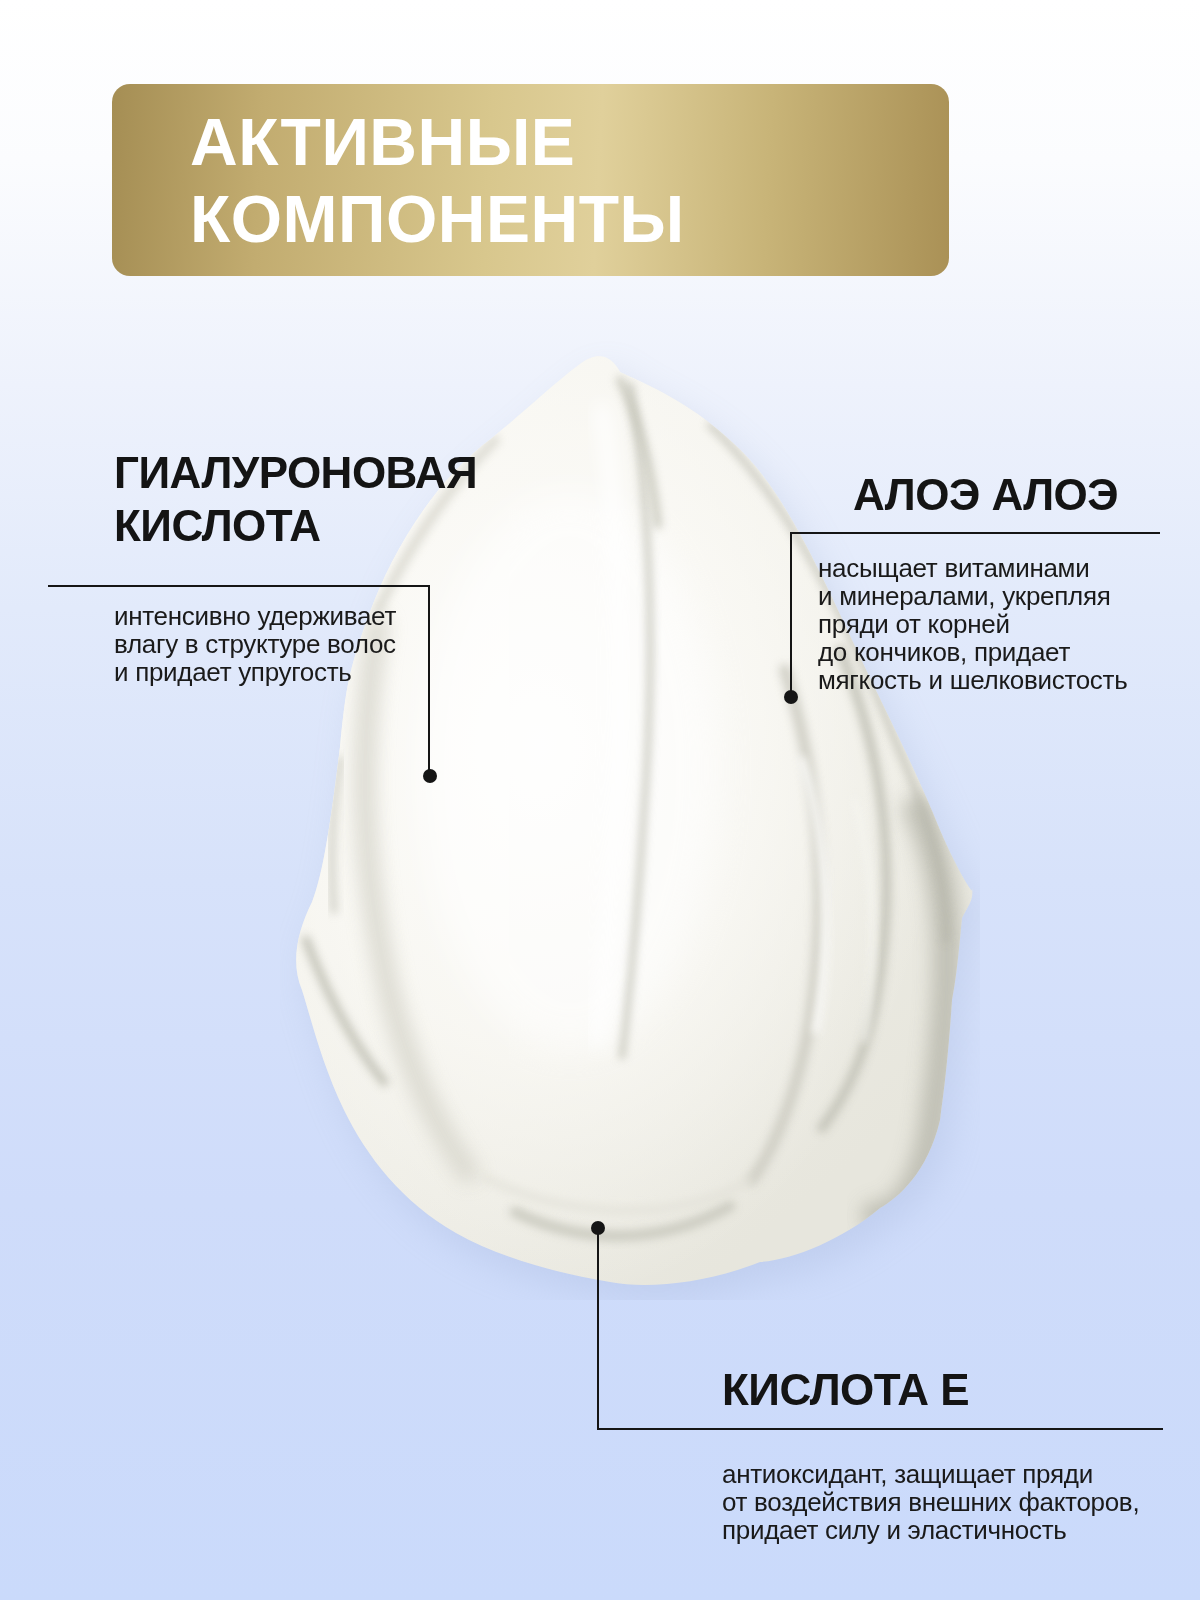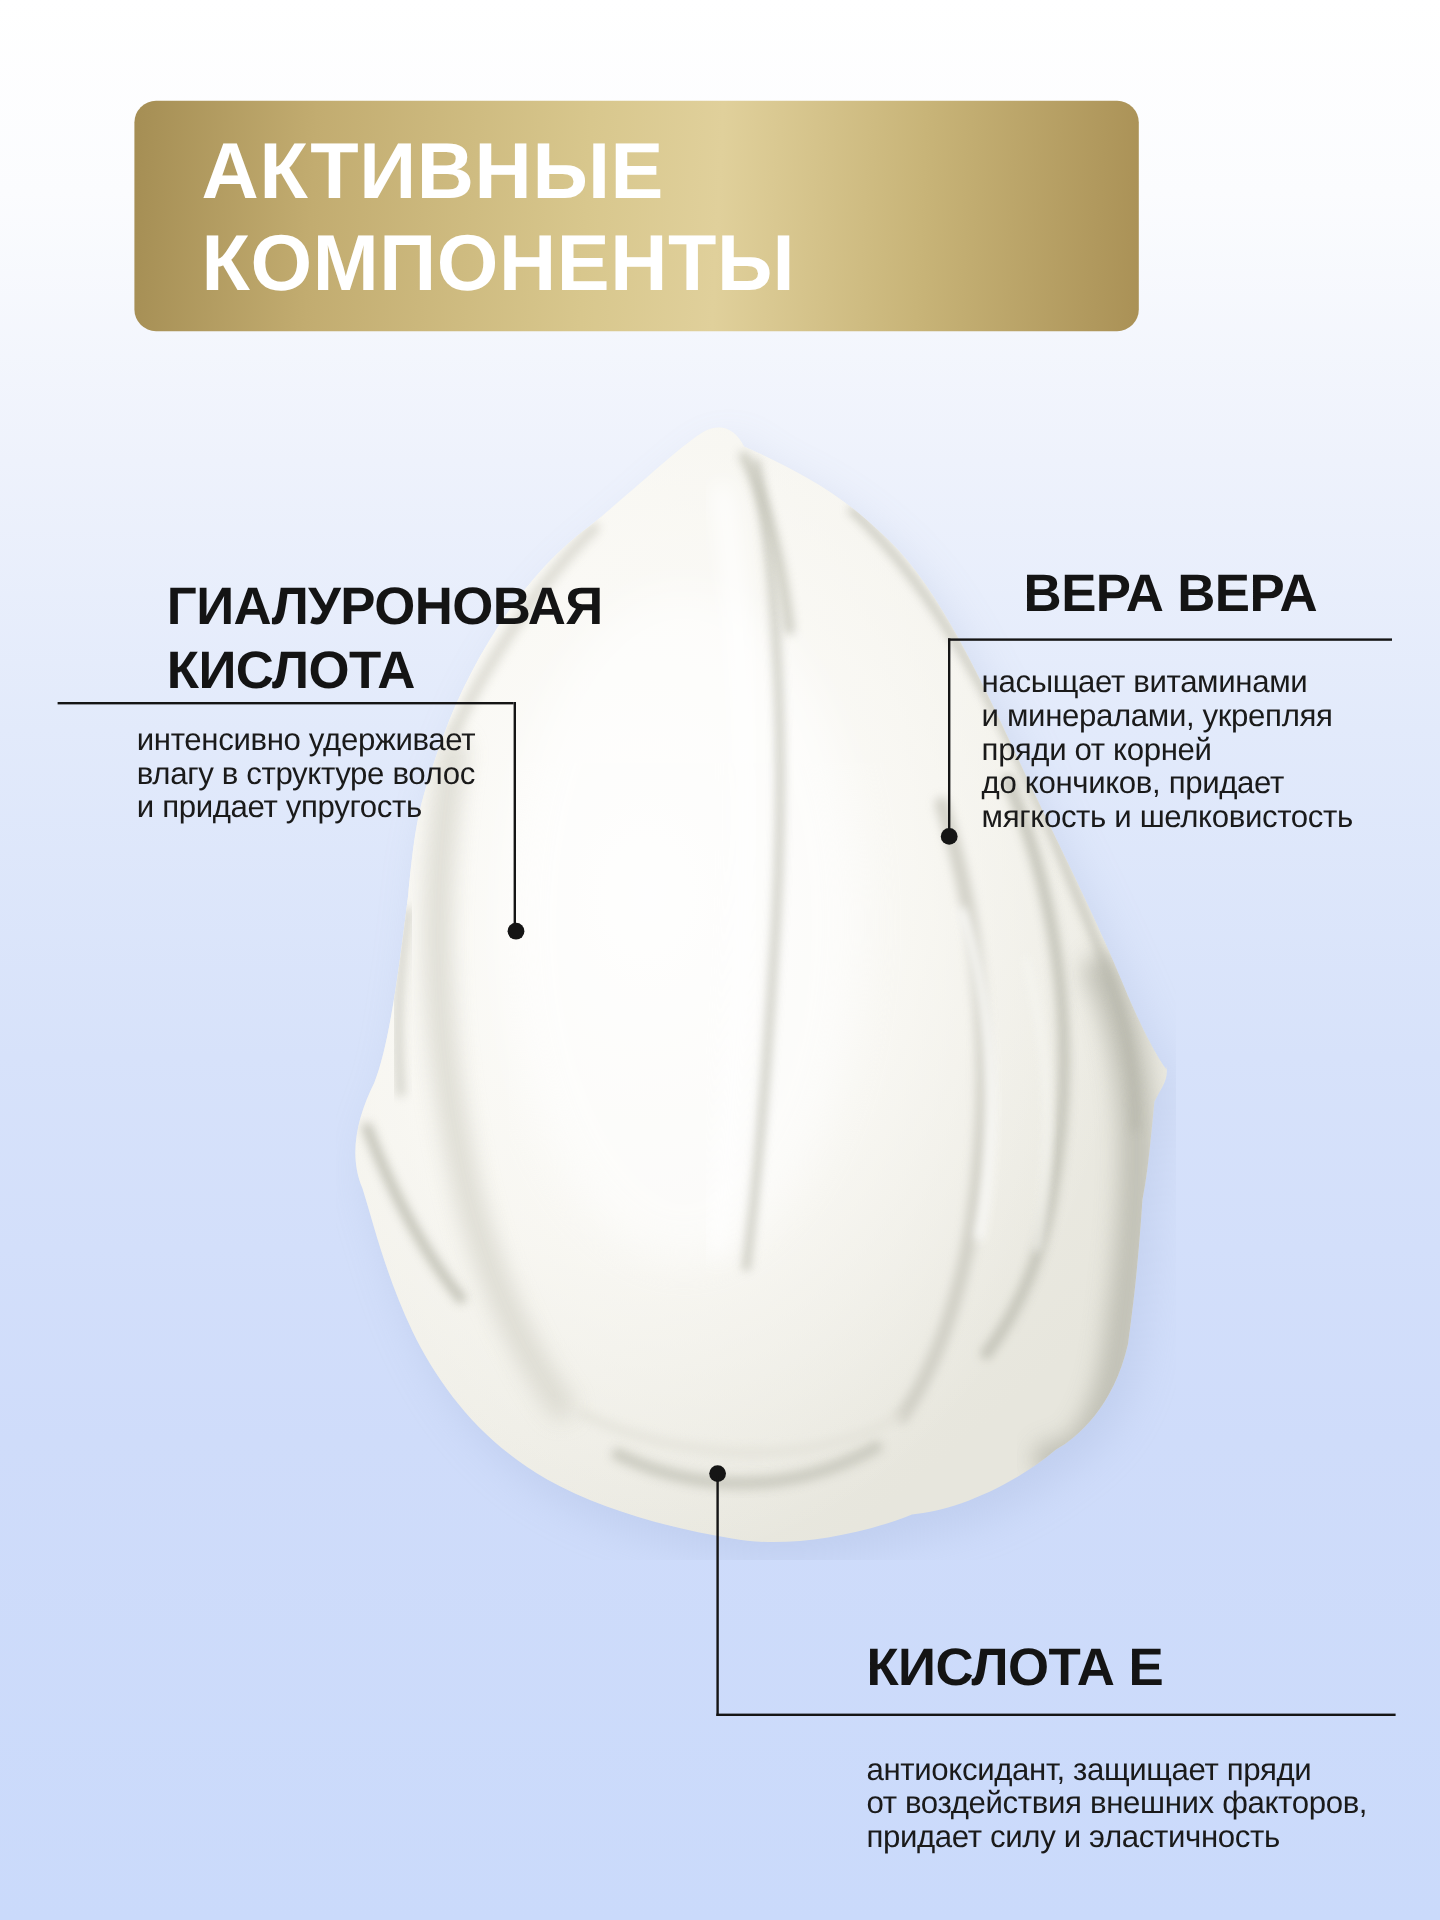--- a/index.html
+++ b/index.html
@@ -10,38 +10,38 @@
     font-family:"Liberation Sans", sans-serif;
     background:linear-gradient(180deg,#ffffff 0%,#fbfcfe 10%,#eef2fc 24%,#e2eafb 38%,#d7e2fa 55%,#cfdcfa 75%,#cadafb 100%);
   }
   
   .banner{
     position:absolute;left:112px;top:84px;width:837px;height:192px;
     border-radius:18px;
     background:linear-gradient(93deg,#a58e54 0%,#c2ac70 18%,#d8c78d 45%,#e0d09b 58%,#c8b478 78%,#aa9156 100%);
   }
   .banner h1{
-    margin:0;padding:20px 0 0 56px;
+    margin:0;padding:20px 0 0 78px;
     font-size:66px;line-height:77px;font-weight:bold;color:#ffffff;
     letter-spacing:.5px;white-space:pre-line;
   }
   .cream{position:absolute;left:280px;top:340px;width:700px;height:960px;}
   .heading{
     position:absolute;color:#141414;font-weight:bold;
     font-size:44px;line-height:53px;letter-spacing:-.5px;white-space:pre-line;
   }
   .body-text{
     position:absolute;color:#1a1a1a;
     font-size:26px;line-height:28px;letter-spacing:-.3px;white-space:pre-line;
   }
   .cline{position:absolute;background:#151515;}
   .dot{position:absolute;width:14px;height:14px;border-radius:50%;background:#151515;}
 
   
-  .hy-heading{left:114px;top:479px;margin-left:25px;}
+  .hy-heading{left:114px;top:446px;}
   .hy-body{left:114px;top:592px;margin-top:10px;}
   .hy-line-h{left:48px;top:585px;width:380px;height:2px;}
   .hy-line-v{left:428px;top:585px;width:2px;height:186px;}
   .hy-dot{left:423px;top:769px;}
 
   
   .al-heading{left:853px;top:468px;}
   .al-body{left:818px;top:554px;}
   .al-line-h{left:790px;top:532px;width:370px;height:2px;}
   .al-line-v{left:790px;top:532px;width:2px;height:160px;}
@@ -145,21 +145,21 @@
 КИСЛОТА</div>
     <div class="cline hy-line-h"></div>
     <div class="cline hy-line-v"></div>
     <div class="dot hy-dot"></div>
     <div class="body-text hy-body">интенсивно удерживает
 влагу в структуре волос
 и придает упругость</div>
   </section>
 
   <section>
-    <div class="heading al-heading">ВЕРА ВЕРА</div>
+    <div class="heading al-heading">АЛОЭ АЛОЭ</div>
     <div class="cline al-line-h"></div>
     <div class="cline al-line-v"></div>
     <div class="dot al-dot"></div>
     <div class="body-text al-body">насыщает витаминами
 и минералами, укрепляя
 пряди от корней
 до кончиков, придает
 мягкость и шелковистость</div>
   </section>
 

